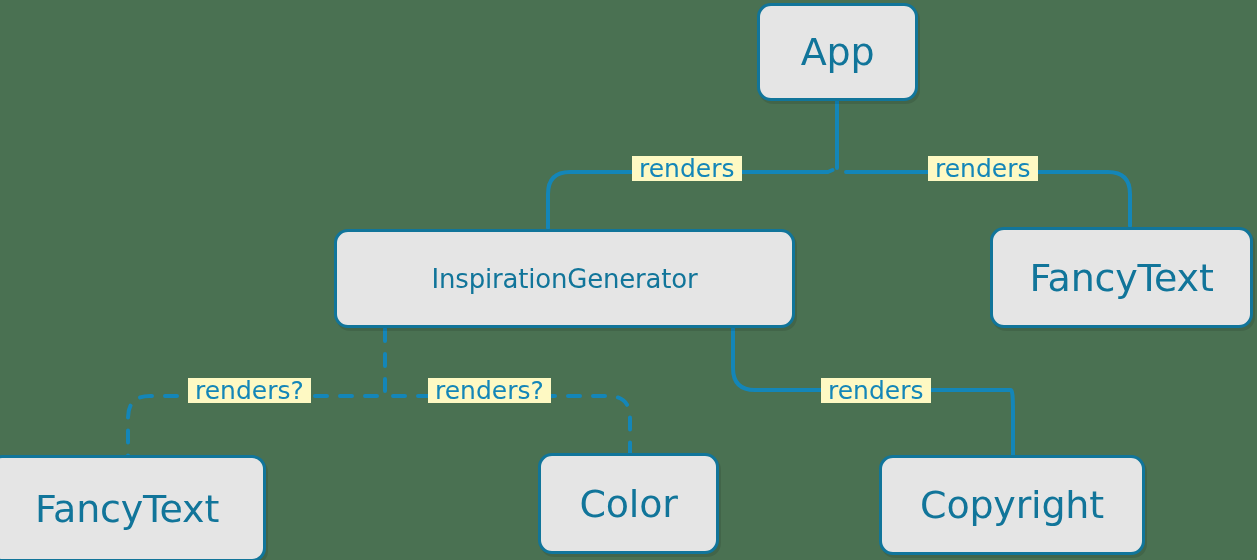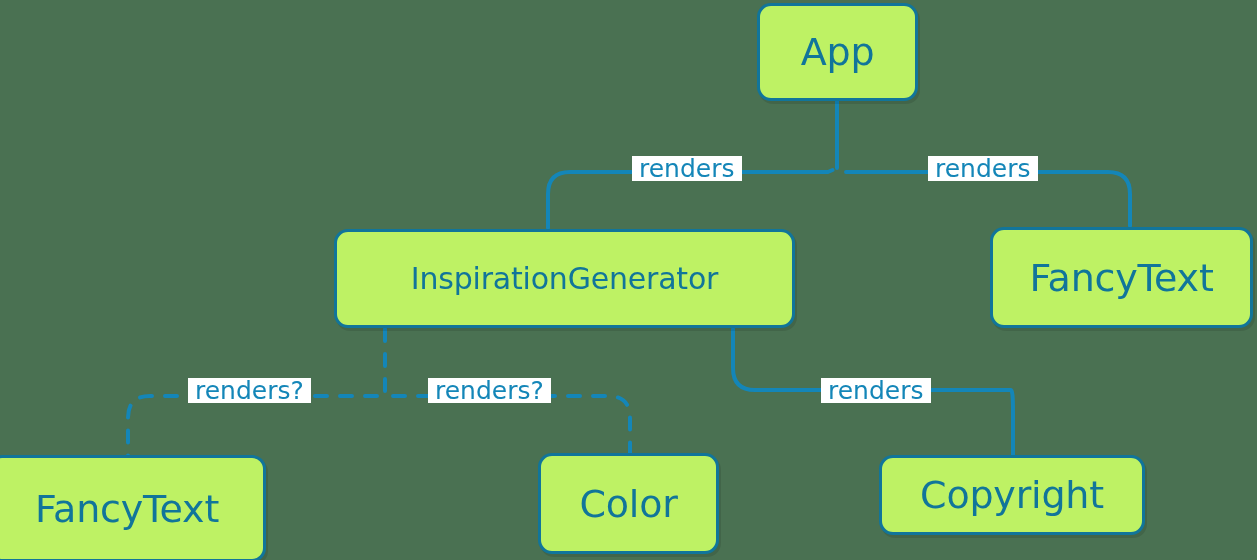--- a/index.html
+++ b/index.html
@@ -21,21 +21,21 @@
   .edges-layer {
     position: absolute;
     left: 0;
     top: 0;
     width: 1257px;
     height: 560px;
   }
   .node {
     position: absolute;
     box-sizing: border-box;
-    background: #bef264;
+    background: #e5e5e5;
     border: 3px solid #11759a;
     border-radius: 14px;
     display: flex;
     align-items: center;
     justify-content: center;
     color: #11759a;
     font-family: "DejaVu Sans", sans-serif;
     font-weight: 400;
     letter-spacing: -0.2px;
     box-shadow: 2px 3px 0 rgba(0,0,0,0.10);
@@ -44,32 +44,32 @@
     color: #11759a;
     white-space: nowrap;
   }
   .edge-label {
     position: absolute;
     color: #1486b8;
     font-family: "DejaVu Sans", sans-serif;
     font-size: 25px;
     font-weight: 500;
     white-space: nowrap;
-    background: #ffffff;
+    background: #fef9c3;
     padding: 0 7px;
     line-height: 1;
   }
 
   
   #node-app        { left: 757px;  top: 3px;   width: 161px; height: 98px;  font-size: 38px; }
-  #node-inspiration{ left: 334px;  top: 229px; width: 461px; height: 99px;  font-size: 30px; }
+  #node-inspiration{ left: 334px;  top: 229px; width: 461px; height: 99px;  font-size: 26px; }
   #node-fancytext-right { left: 990px; top: 227px; width: 263px; height: 101px; font-size: 38px; }
   #node-fancytext-left  { left: -12px; top: 455px; width: 278px; height: 107px; font-size: 38px; }
   #node-color      { left: 538px;  top: 453px; width: 181px; height: 101px; font-size: 38px; text-align: right; }
-  #node-copyright  { left: 879px;  top: 455px; width: 266px; height: 80px; font-size: 38px; }
+  #node-copyright  { left: 879px;  top: 455px; width: 266px; height: 100px; font-size: 38px; }
 
   
   #label-app-inspiration { left: 632px; top: 156px; }
   #label-app-fancytext   { left: 928px; top: 156px; }
   #label-ig-fancytext    { left: 188px; top: 378px; }
   #label-ig-color        { left: 428px; top: 378px; }
   #label-ig-copyright    { left: 821px; top: 378px; }
 </style>
 </head>
 <body>

